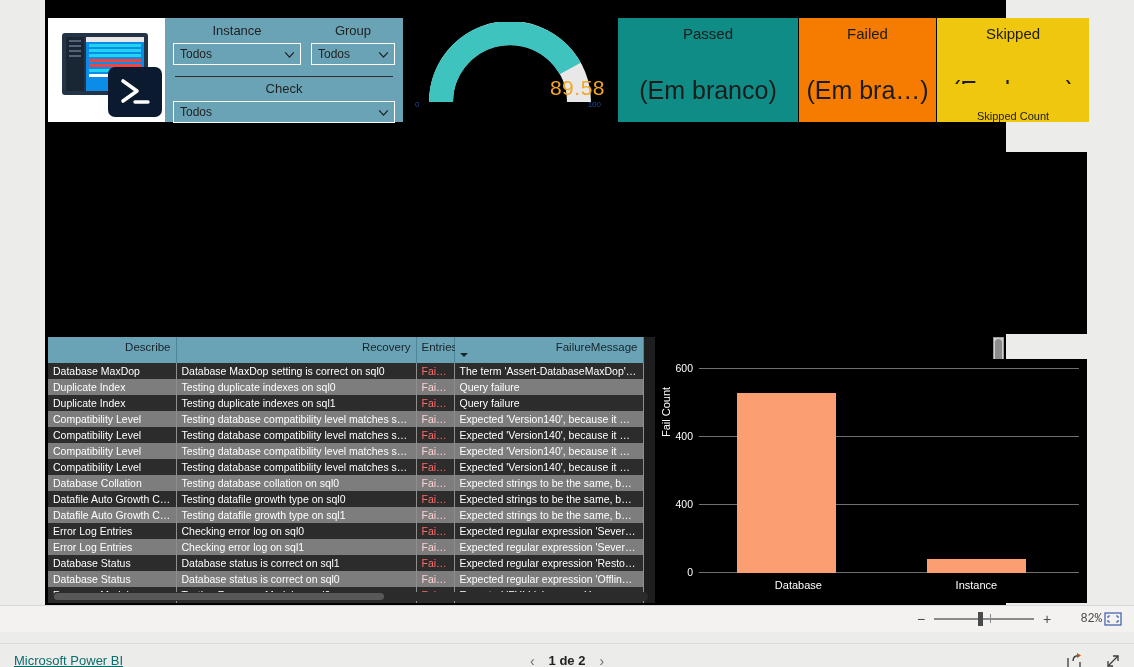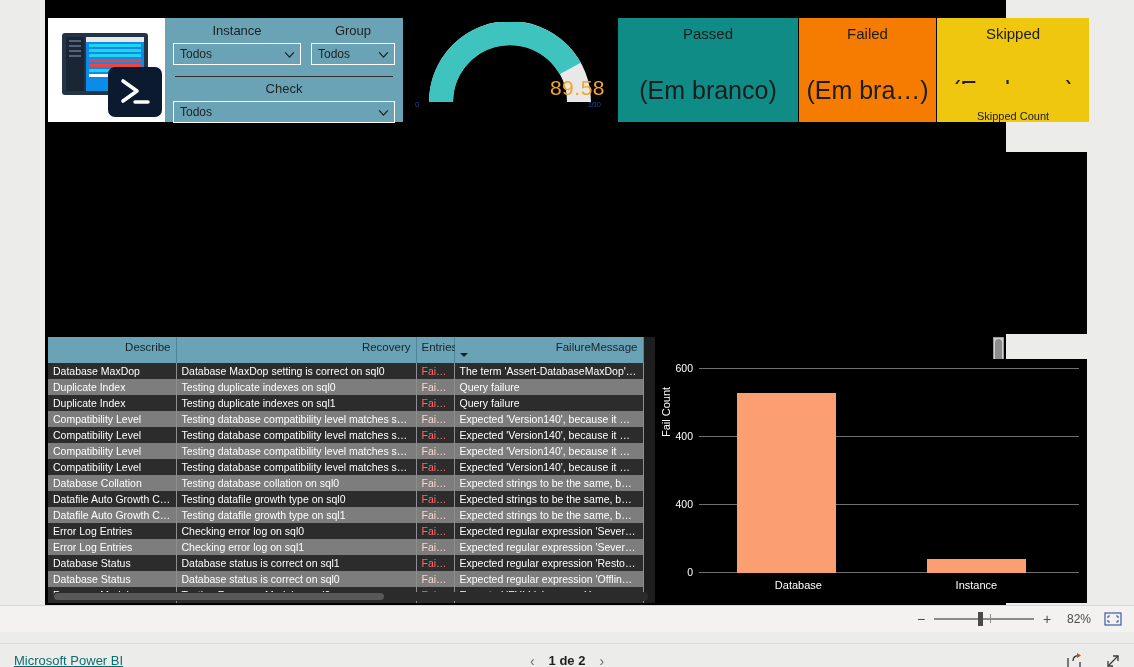--- a/index.html
+++ b/index.html
@@ -180,21 +180,21 @@
     background: #f3f2f1; border-top: 1px solid #d8d8d8;
     display: flex; align-items: center; justify-content: flex-end;
     padding-right: 10px; gap: 0px;
   }
   .zb-minus, .zb-plus { color: #4a4a4a; font-size: 14px; width: 18px; text-align: center; }
   .zb-track {
     position: relative; width: 100px; height: 2px; background: #8a8a8a; margin: 0 4px;
   }
   .zb-thumb { position: absolute; left: 44px; top: -6px; width: 5px; height: 14px; background: #4a4a4a; }
   .zb-tickmark { position: absolute; left: 56px; top: -4px; width: 1px; height: 9px; background: #8a8a8a; }
-  .zb-pct { color: #4a4a4a; font-size: 12px; width: 46px; text-align: center; }
+  .zb-pct { color: #4a4a4a; font-size: 12px; width: 46px; text-align: right; font-family: Liberation Mono, monospace; }
   .zb-fit { width: 22px; height: 16px; display: flex; align-items: center; justify-content: center; }
 
   
   .footer {
     position: absolute; left: 0; top: 633px; width: 1134px; height: 34px;
     background: #ececeb; border-top: 1px solid #dcdcdc;
     display: flex; align-items: center; margin-top: 10px;
   }
   .footer-brand {
     margin-left: 14px; color: #0b6e6e; font-size: 13px;

